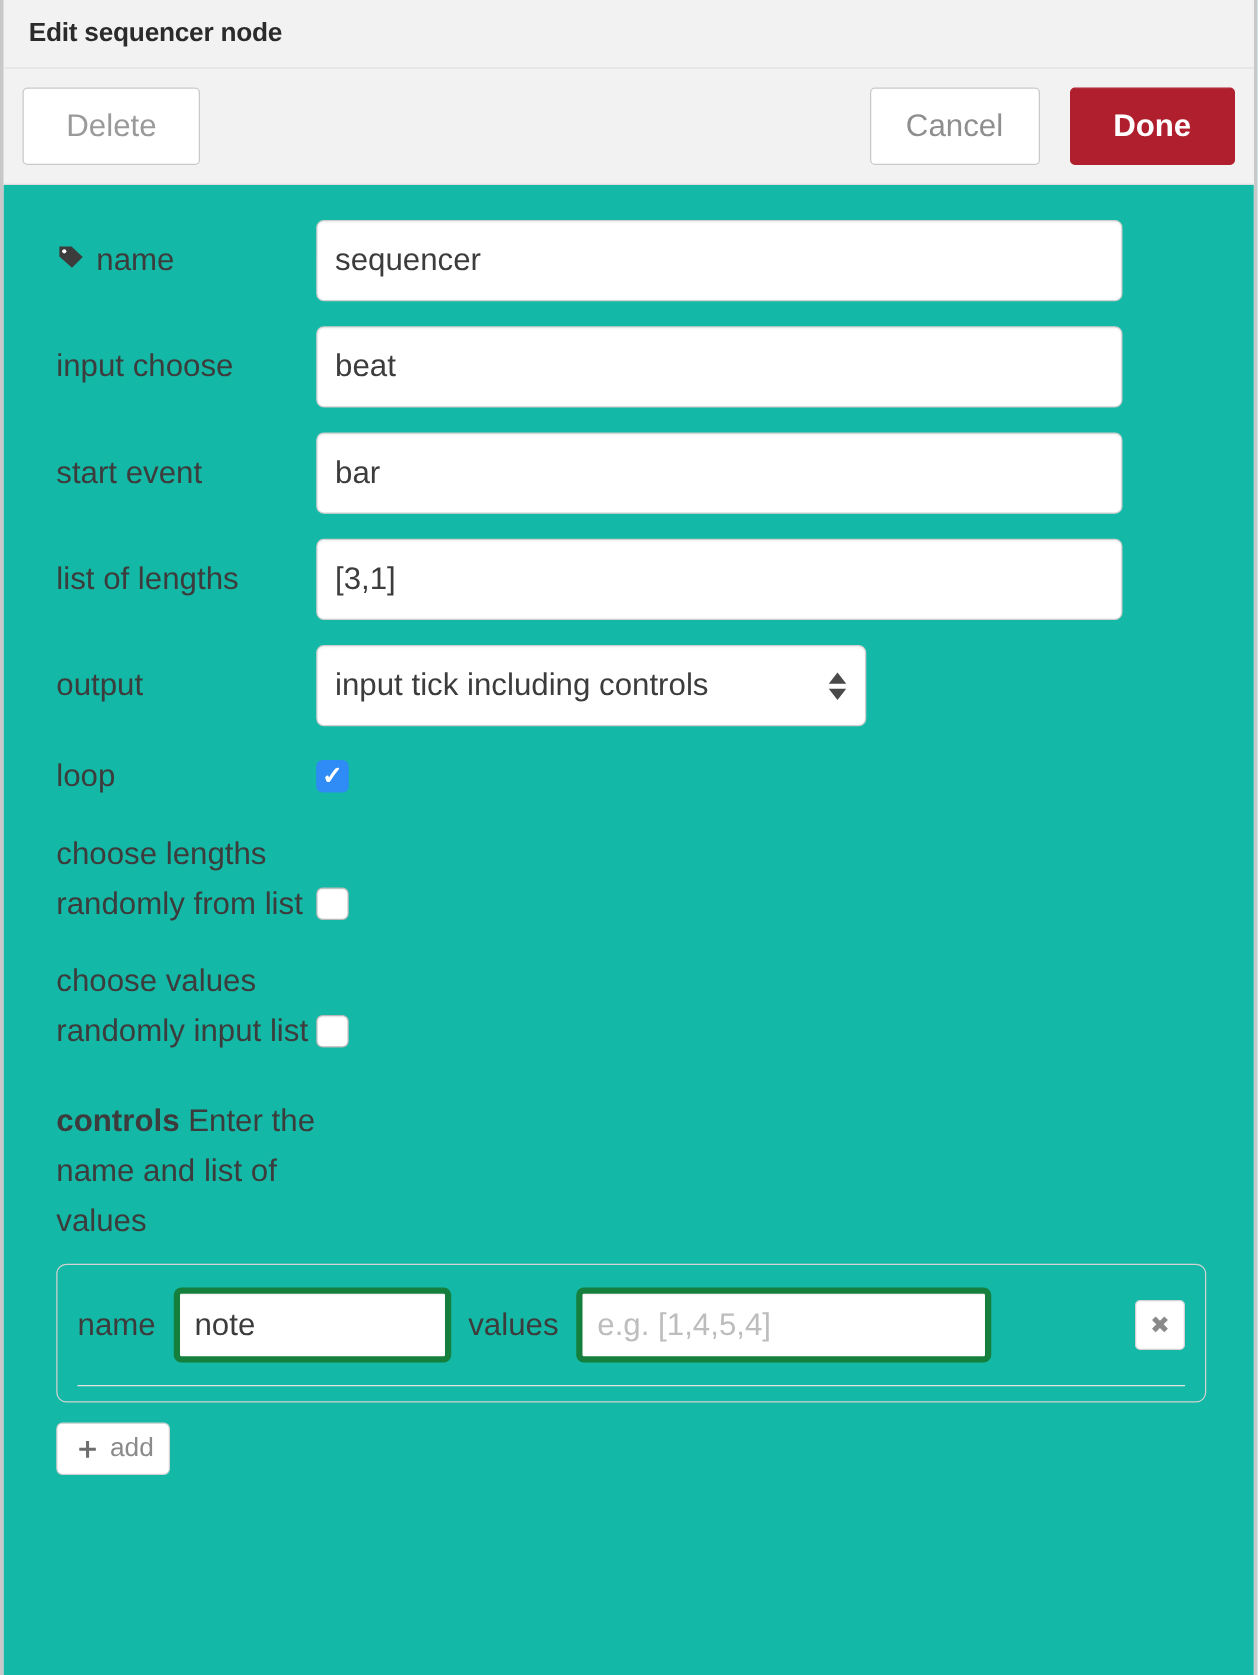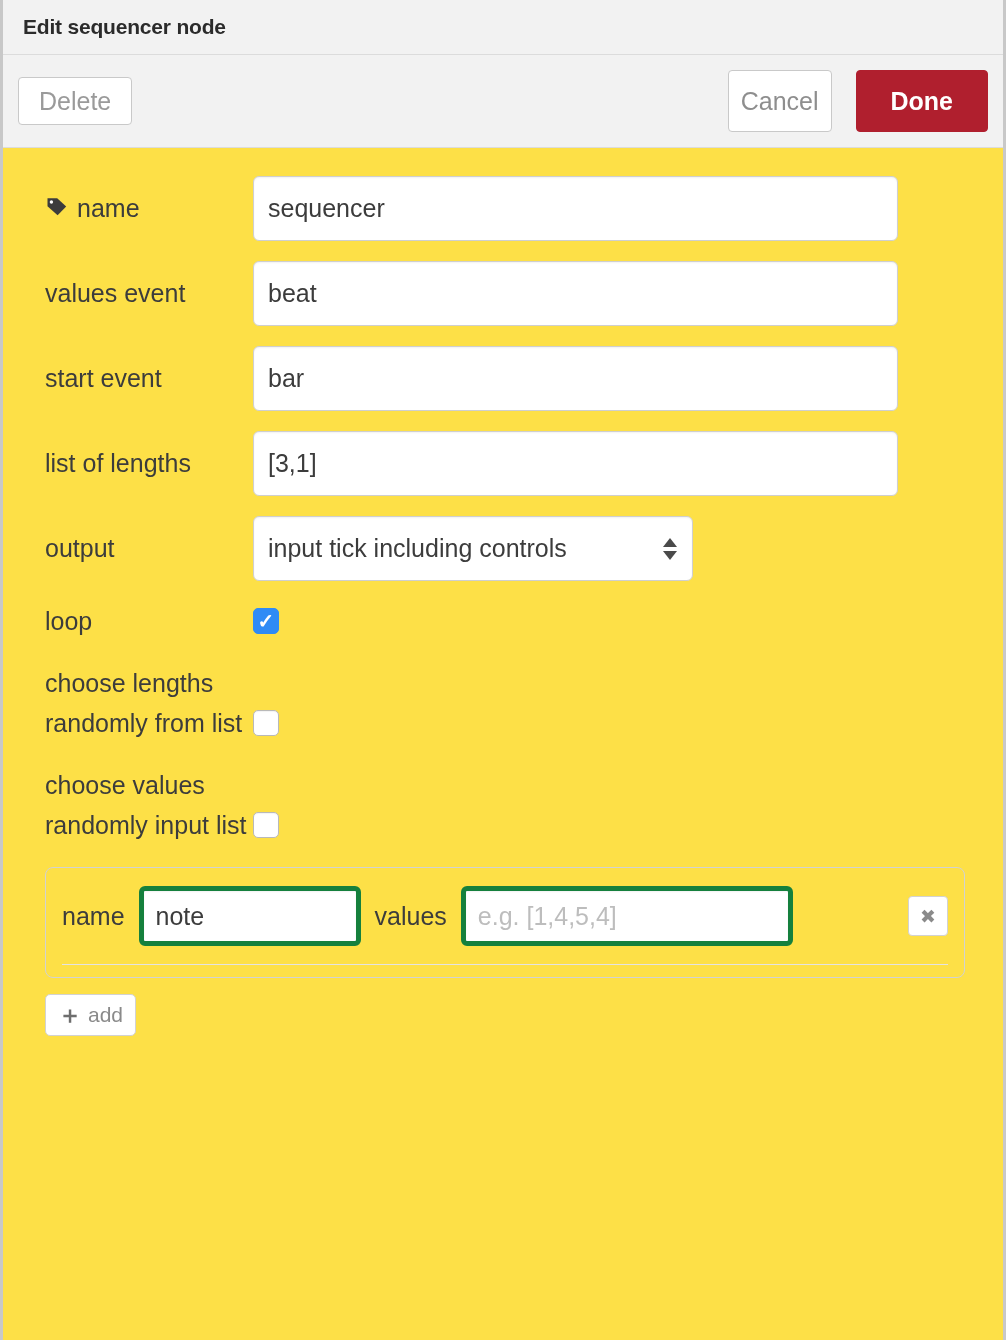--- a/index.html
+++ b/index.html
@@ -61,47 +61,47 @@
     cursor: pointer;
     line-height: 1;
     display: inline-flex;
     align-items: center;
     justify-content: center;
   }
   .btn-delete {
     background: #ffffff;
     border: 1px solid #c9c9c9;
     color: #9a9a9a;
-    height: 48px;
-    padding: 0 20px;
+    height: 62px;
+    padding: 0 34px;
   }
   .spacer { flex: 1 1 auto; }
   .btn-cancel {
     background: #ffffff;
     border: 1px solid #c9c9c9;
     color: #8e8e8e;
     height: 62px;
-    padding: 0 12px;
+    padding: 0 28px;
     margin-right: 24px;
   }
   .btn-done {
     background: #b01f2e;
     border: 1px solid #b01f2e;
     color: #ffffff;
     height: 62px;
     padding: 0 34px;
     font-weight: bold;
   }
 
   
   .body {
     flex: 1 1 auto;
     padding: 28px 0 16px 0;
     overflow: hidden;
-    background: #fde047;
+    background: #14b8a6;
   }
 
   .row {
     display: flex;
     align-items: flex-start;
     padding: 0 20px 0 42px;
     margin-bottom: 20px;
   }
   .row-label {
     width: 208px;
@@ -342,21 +342,21 @@
           </svg>
         </span><span>name</span>
       </div>
       <div class="row-field">
         <input class="text-input" type="text" value="sequencer" style="">
       </div>
     </div>
 
     
     <div class="row">
-      <div class="row-label">values event</div>
+      <div class="row-label">input choose</div>
       <div class="row-field">
         <input class="text-input" type="text" value="beat" style="">
       </div>
     </div>
 
     
     <div class="row">
       <div class="row-label">start event</div>
       <div class="row-field">
         <input class="text-input" type="text" value="bar" style="">
@@ -411,20 +411,23 @@
     <div class="row row-check row-check-align">
       <div class="row-wrap-label">choose values randomly input list</div>
       <div class="row-field check-holder">
         <span class="checkbox">
           
         </span>
       </div>
     </div>
 
     
+    <div class="controls-desc">
+      <b>controls</b><span> Enter the name and list of values</span>
+    </div>
 
     
     <div class="controls-panel">
       <div class="control-row">
         <span class="control-label">name</span>
         <input class="ctrl-input ctrl-name" type="text" value="note" style="">
         <span class="control-label">values</span>
         <input class="ctrl-input ctrl-values" type="text" placeholder="e.g. [1,4,5,4]" style="">
         <span class="ctrl-spacer"></span>
         <button class="btn-remove">✖</button>

